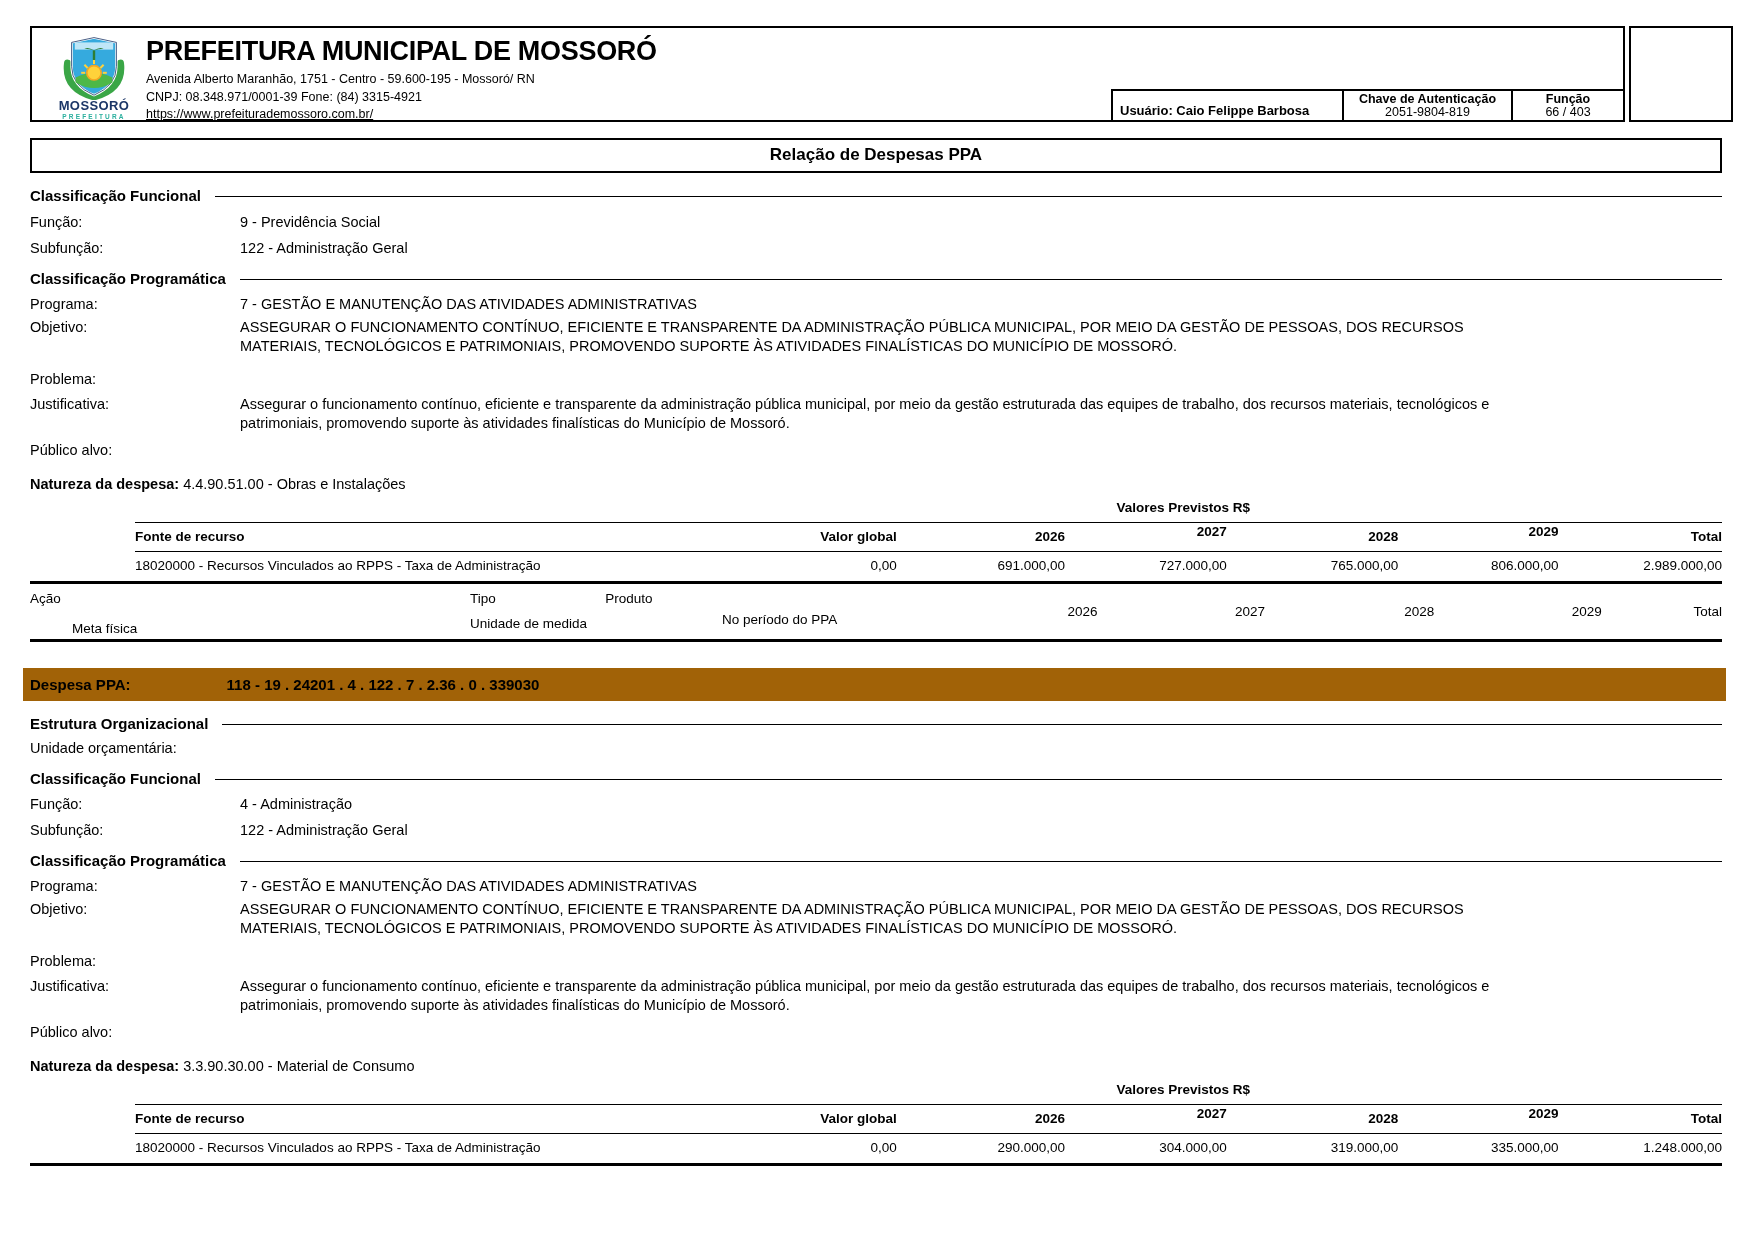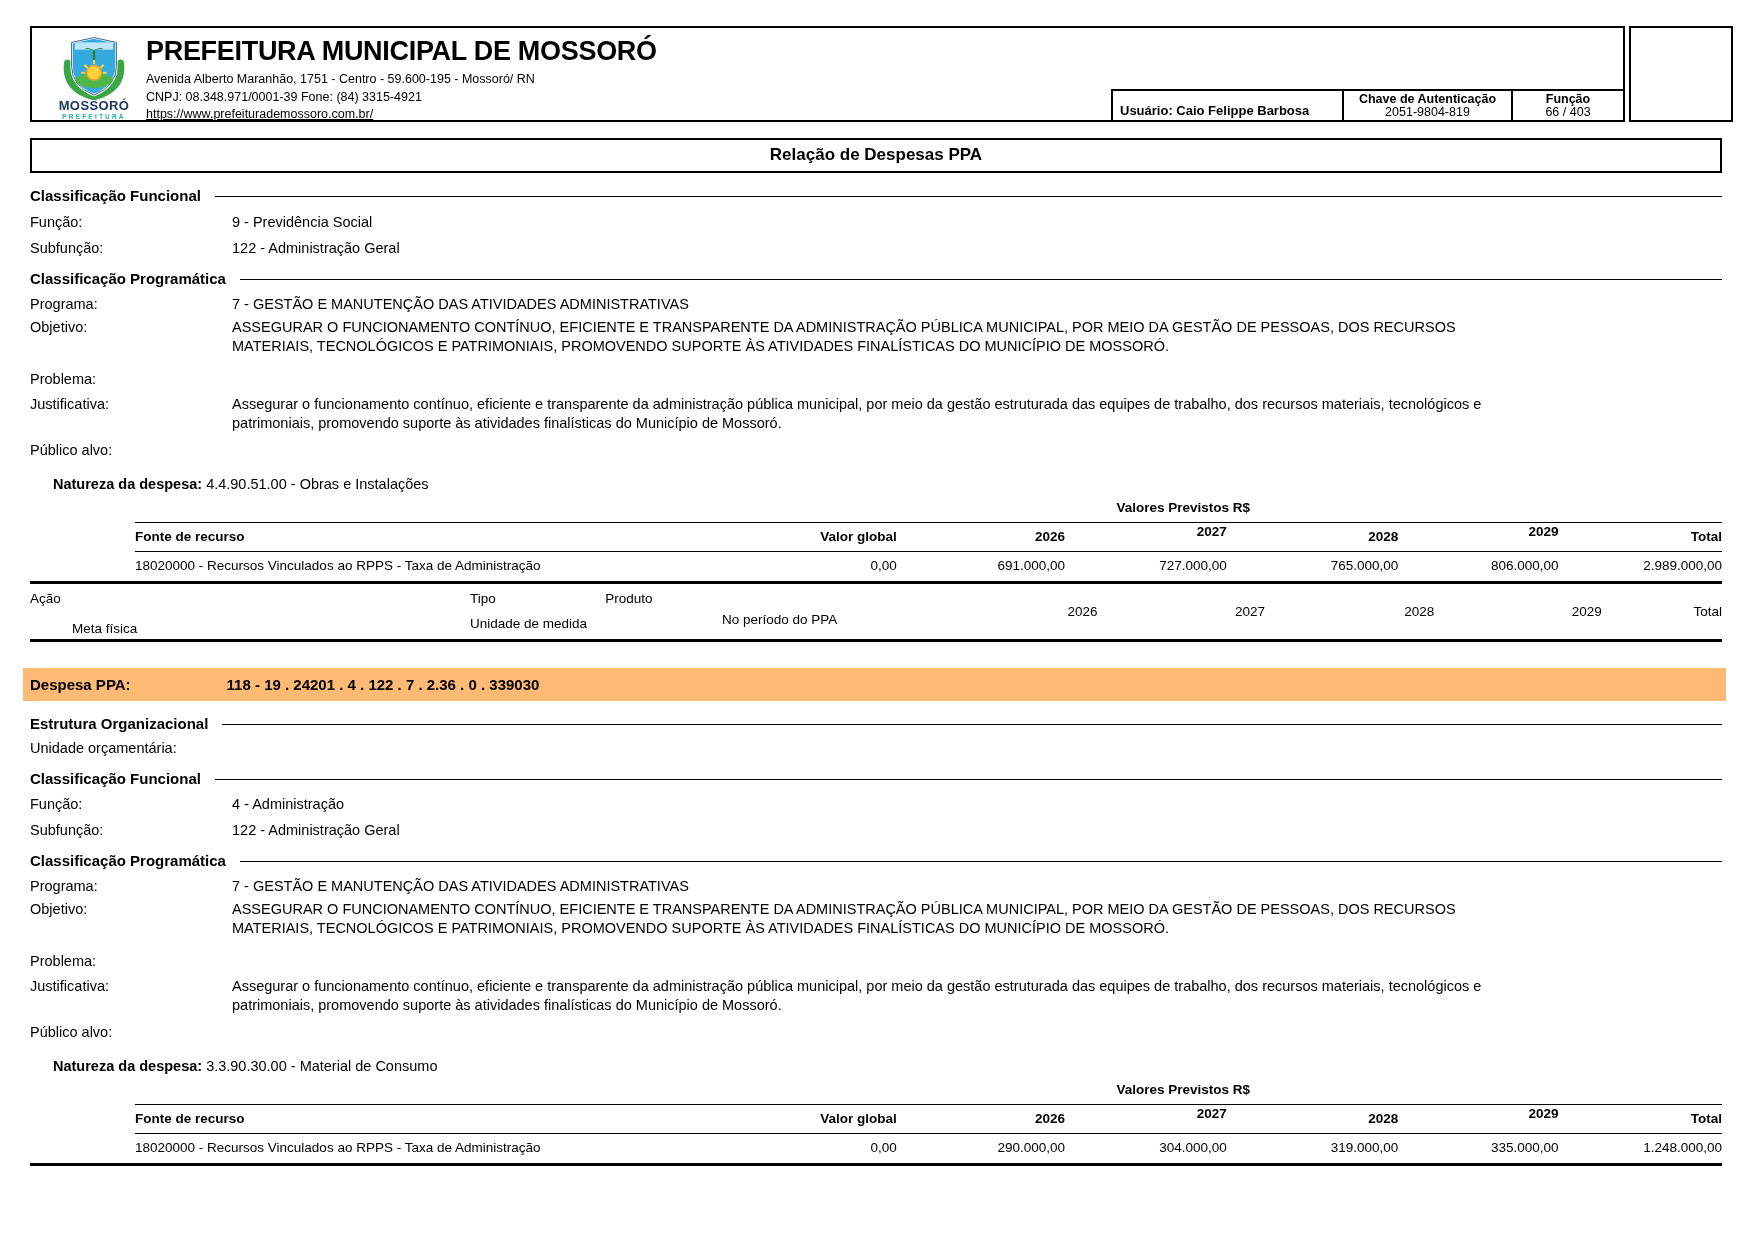--- a/index.html
+++ b/index.html
@@ -29,25 +29,25 @@
   .cell.pag  { width:112px; text-align:center; }
   .authbar .lbl { font-weight:bold; font-size:12.5px; line-height:14px; padding-top:1px; }
   .authbar .val { font-size:12.5px; line-height:13px; }
   
   .title-band { margin:16px 33px 0 30px; border:2.5px solid #000; text-align:center;
                 font-weight:bold; font-size:17px; padding:5px 0 6px; }
   
   .content { margin:0 33px 0 30px; }
   .sec-head { display:flex; align-items:center; font-weight:bold; font-size:15px; }
   .sec-head .rule { flex:1; border-top:1.5px solid #000; margin-left:14px; margin-top:2px; }
-  .frow { display:flex; line-height:19px; }
+  .frow { display:flex; line-height:19px;gap:8px; }
   .frow .flabel { width:202px; flex:none; }
   .frow .fvalue { max-width:1290px; }
   .mt14{margin-top:14px;} .mt12{margin-top:12px;} .mt9{margin-top:9px;} .mt8{margin-top:8px;}
-  .mt7{margin-top:7px;} .mt6{margin-top:6px;} .mt4{margin-top:4px;} .mt16{margin-top:16px;margin-left:23px;} .mt26{margin-top:26px;}
+  .mt7{margin-top:7px;} .mt6{margin-top:6px;} .mt4{margin-top:4px;} .mt16{margin-top:16px;} .mt26{margin-top:26px;}
   .natureza { font-size:14.5px; }
   .natureza b { font-weight:bold; }
   
   .tablewrap { border-bottom:3.5px solid #000; }
   .vp-line { margin-left:105px; font-weight:bold; font-size:13.5px; text-align:center;
              width:calc(100% - 105px); padding-left:38%; }
   .vp-line span{ display:inline-block; transform:translateX(-50%);}
   table.money { margin-left:105px; width:calc(100% - 105px); border-collapse:collapse; margin-top:7px; }
   table.money col.c1{width:38%;} table.money col.c2{width:10%;} table.money col.c3{width:10.6%;}
   table.money col.c4{width:10.2%;} table.money col.c5{width:10.8%;} table.money col.c6{width:10.1%;}
@@ -64,21 +64,21 @@
   .acao-band .ab { position:absolute; white-space:nowrap; }
   .ab.acao{ left:0; top:7px; }
   .ab.tipo{ left:26%; top:7px; }
   .ab.produto{ left:34%; top:7px; }
   .ab.meta{ left:42px; bottom:3px; }
   .ab.unid{ left:26%; bottom:8px; }
   .ab.periodo{ left:40.9%; bottom:12px; }
   .ab.yr { width:12%; text-align:right; top:20px; }
   .ab.y1{ left:51.1%; } .ab.y2{ left:61%; } .ab.y3{ left:71%; } .ab.y4{ left:80.9%; } .ab.y5{ left:88%; }
   
-  .despesa-band { background:#fdba74; height:33px; display:flex; align-items:center;
+  .despesa-band { background:#a16207; height:33px; display:flex; align-items:center;
                   margin-left:-7px; padding-left:7px; margin-right:-4px; font-weight:bold; font-size:15px; }
   .despesa-band .dval { margin-left:96px; }
 </style>
 </head>
 <body>
 
 <div class="header-row">
   <div class="header-box">
     <div class="logo-wrap">
       <svg width="74" height="66" viewBox="0 0 90 80">

